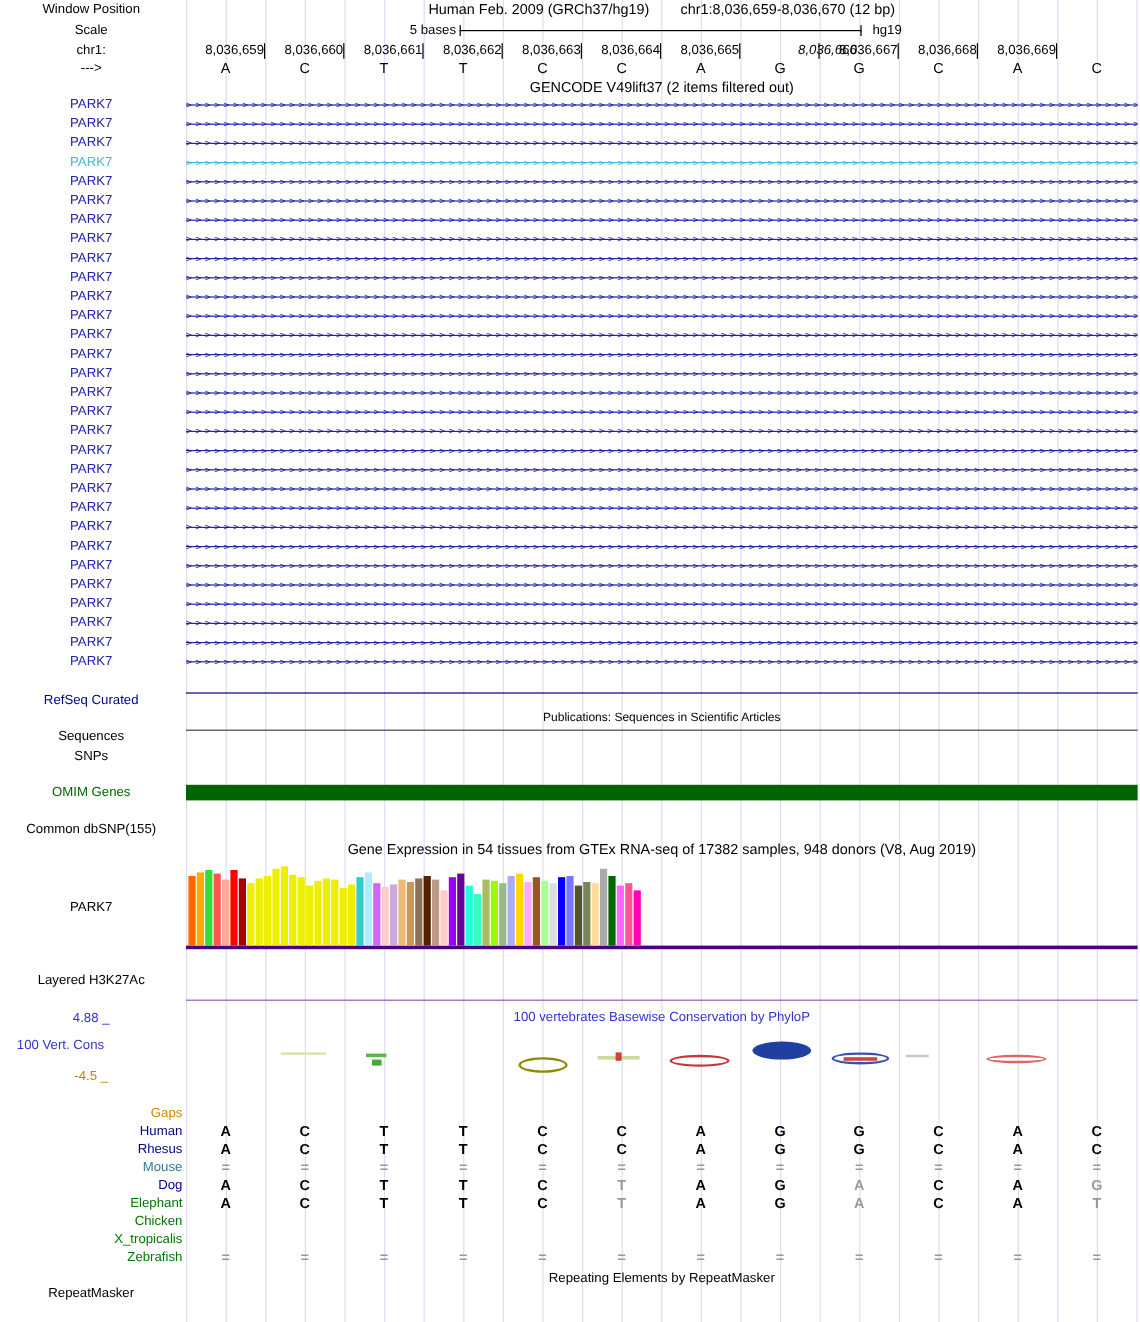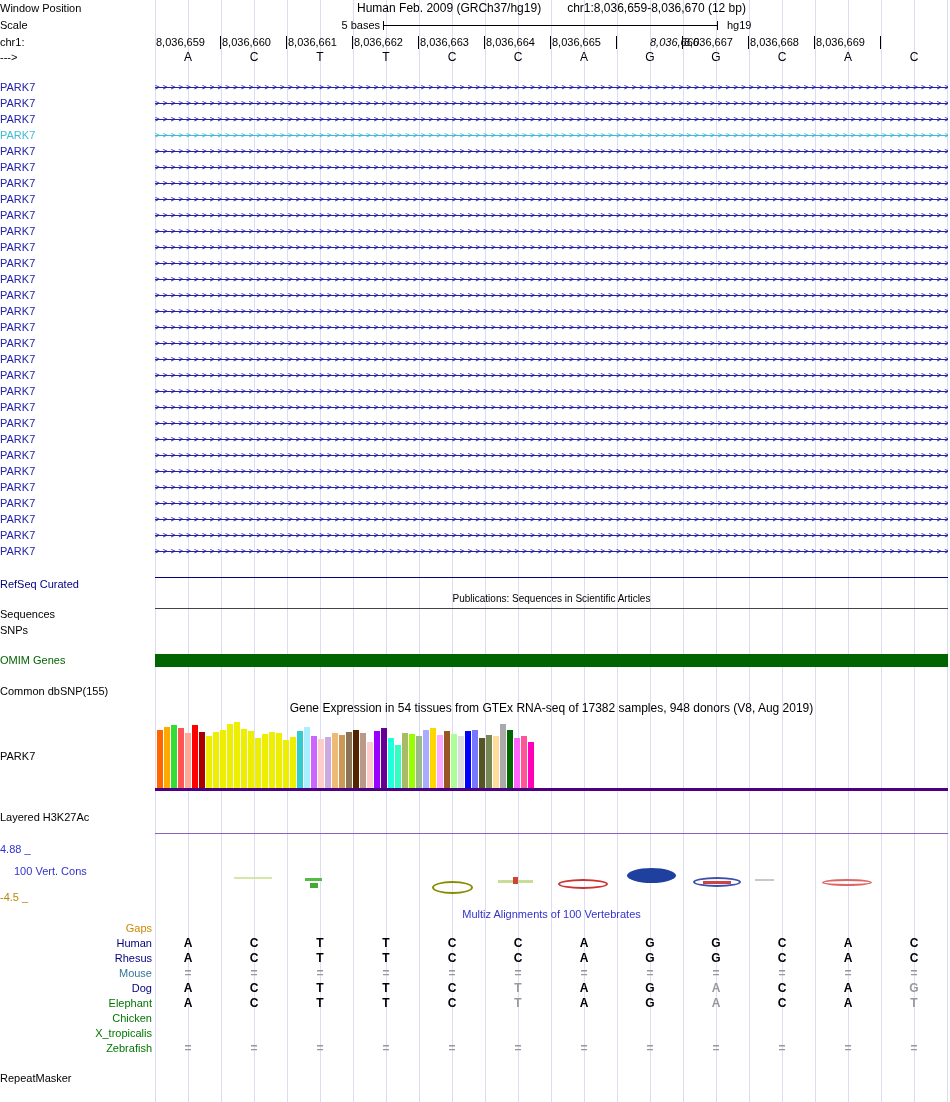--- a/index.html
+++ b/index.html
@@ -1,24 +1,24 @@
 <!DOCTYPE html>
 <html><head>
 <meta charset="utf-8">
 <style>
   html,body{margin:0;padding:0;background:#fff;}
   #stage{position:relative;width:950px;height:1102px;background:#fff;font-family:"Liberation Sans",sans-serif;color:#000;overflow:hidden;}
   .grid{position:absolute;top:0;height:1102px;width:1px;background:#DCDCF5;}
-  .leftlbl{position:absolute;left:0;width:152px;text-align:left;font-size:11px;height:16px;line-height:16px;white-space:nowrap;}
+  .leftlbl{position:absolute;left:0;width:152px;text-align:center;font-size:11px;height:16px;line-height:16px;white-space:nowrap;}
   .ctitle{position:absolute;left:155px;width:793px;text-align:center;white-space:nowrap;}
   .f12{font-size:12px;height:14px;line-height:14px;}
   .f11{font-size:11px;height:14px;line-height:14px;}
   .f10{font-size:10px;height:12px;line-height:12px;}
   .hline{position:absolute;left:155px;width:793px;}
-  .pos-cell{position:absolute;width:64px;text-align:left;font-size:11px;height:14px;line-height:14px;}
+  .pos-cell{position:absolute;width:64px;text-align:right;font-size:11px;height:14px;line-height:14px;}
   .tickv{position:absolute;width:1px;height:13px;background:#000;}
   .base-cell{position:absolute;width:66px;text-align:center;font-size:12px;height:14px;line-height:14px;}
   .geneline{position:absolute;left:155px;width:793px;height:16px;overflow:hidden;}
   .geneline .bl{position:absolute;left:0;top:8px;width:100%;height:1px;}
   .geneline .ch{position:absolute;left:0;top:0;width:100%;height:16px;line-height:17px;font-family:"DejaVu Sans Mono",monospace;font-size:8px;letter-spacing:3px;white-space:nowrap;}
   .gtex-bar{position:absolute;width:6px;}
   .align-cell{position:absolute;width:66px;text-align:center;font-size:12px;font-weight:bold;height:15px;line-height:15px;}
   .sp-lbl{position:absolute;left:0;width:152px;text-align:right;font-size:11px;height:15px;line-height:15px;white-space:nowrap;}
   .mark{position:absolute;}
   .scaletick{position:absolute;width:1px;height:9px;background:#000;}
@@ -63,20 +63,21 @@
   <div class="leftlbl" style="top:17px">Scale</div>
   <div style="position:absolute;left:155px;top:18px;width:225px;text-align:right;font-size:11px;height:14px;line-height:14px">5 bases</div>
   <div class="hline" style="left:383px;width:335px;top:25px;height:1px;background:#000"></div>
   <div class="scaletick" style="left:383px;top:21px"></div>
   <div class="scaletick" style="left:717px;top:21px"></div>
   <div style="position:absolute;left:727px;top:18px;font-size:11px;height:14px;line-height:14px">hg19</div>
 
   <div class="leftlbl" style="top:34px">chr1:</div>
   <div class="leftlbl" style="top:49px">---&gt;</div>
 
+  <div class="ctitle f12" style="top:66px">GENCODE V49lift37 (2 items filtered out)</div>
 
   <div class="hline" style="top: 577px; height: 1px; background: rgb(0, 0, 128);"></div>
   <div class="leftlbl" style="top: 576px; color: rgb(0, 0, 128);">RefSeq Curated</div>
 
   <div class="ctitle f10" style="top:593px">Publications: Sequences in Scientific Articles</div>
   <div class="hline" style="top: 608px; height: 1px; background: rgb(68, 68, 68);"></div>
   <div class="leftlbl" style="top:606px">Sequences</div>
 
   <div class="leftlbl" style="top:622px">SNPs</div>
 
@@ -85,26 +86,27 @@
 
   <div class="leftlbl" style="top:683px">Common dbSNP(155)</div>
 
   <div class="ctitle f12" style="top:701px">Gene Expression in 54 tissues from GTEx RNA-seq of 17382 samples, 948 donors (V8, Aug 2019)</div>
   <div class="leftlbl" style="top:748px">PARK7</div>
   <div class="hline" style="top: 788px; height: 3px; background: rgb(75, 0, 130);"></div>
 
   <div class="leftlbl" style="top:809px">Layered H3K27Ac</div>
   <div class="hline" style="top: 833px; height: 1px; background: rgb(139, 95, 191);"></div>
 
+  <div class="ctitle f11" style="top: 841px; color: rgb(51, 51, 204);">100 vertebrates Basewise Conservation by PhyloP</div>
   <div class="leftlbl" style="top: 841px; color: rgb(51, 51, 204);">4.88 _</div>
   <div style="position: absolute; left: 14px; top: 864px; font-size: 11px; height: 15px; line-height: 15px; color: rgb(51, 51, 204);">100 Vert. Cons</div>
   <div class="leftlbl" style="top: 889px; color: rgb(184, 134, 11);">-4.5 _</div>
 
-  <div class="ctitle f11" style="top: 907px; color: rgb(51, 51, 204);">Multiz Alignments of 100 Vertebrates</div>
-
+
+  <div class="ctitle f11" style="top:1058px">Repeating Elements by RepeatMasker</div>
   <div class="leftlbl" style="top:1070px">RepeatMasker</div>
 <div class="pos-cell" style="left: 156px; top: 35px;">8,036,659</div>
     <div class="tickv" style="left: 220px; top: 36px;"></div>
     <div class="pos-cell" style="left: 222px; top: 35px;">8,036,660</div>
     <div class="tickv" style="left: 286px; top: 36px;"></div>
     <div class="pos-cell" style="left: 288px; top: 35px;">8,036,661</div>
     <div class="tickv" style="left: 352px; top: 36px;"></div>
     <div class="pos-cell" style="left: 354px; top: 35px;">8,036,662</div>
     <div class="tickv" style="left: 418px; top: 36px;"></div>
     <div class="pos-cell" style="left: 420px; top: 35px;">8,036,663</div>

